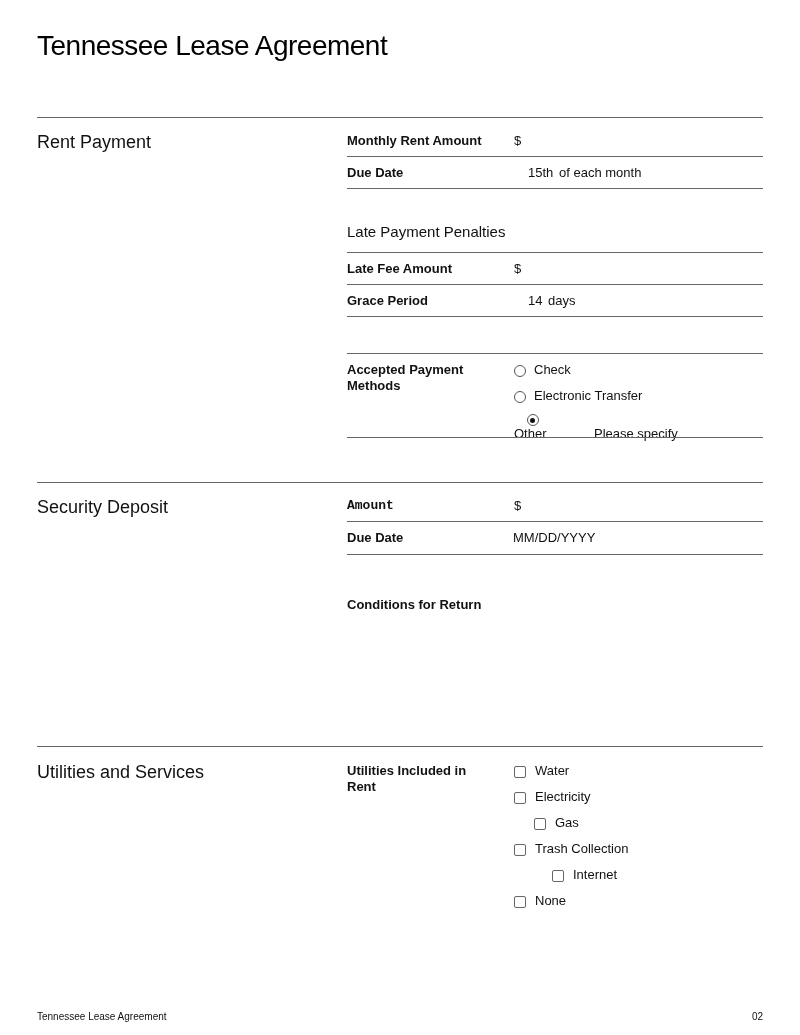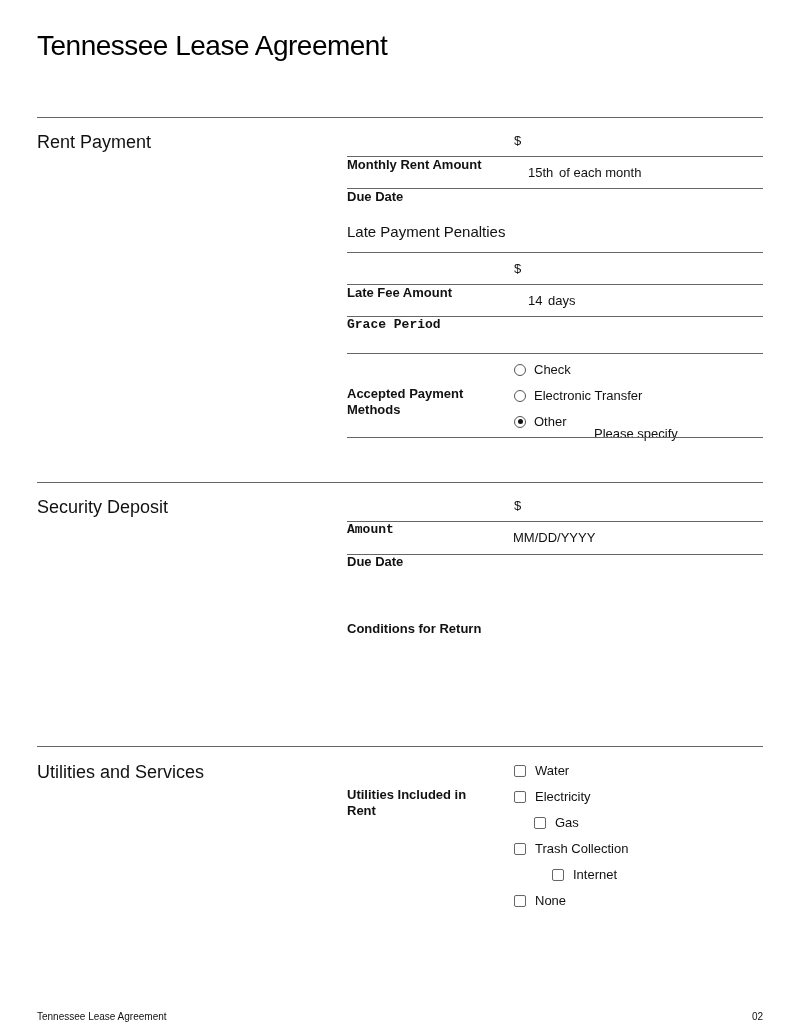--- a/index.html
+++ b/index.html
@@ -3,24 +3,24 @@
 <meta charset="utf-8">
 <style>
   * { box-sizing: border-box; margin: 0; padding: 0; }
   html, body { width: 800px; height: 1035px; background: #ffffff; }
   body { position: relative; font-family: "Liberation Sans", sans-serif; color: #111; overflow: hidden; }
   .abs { position: absolute; }
   .title { left: 37px; top: 30px; font-size: 28px; font-weight: 500; letter-spacing: -0.5px; color: #000; }
   .hr-full { left: 37px; width: 726px; height: 1px; background: #666; }
   .hr-right { left: 347px; width: 416px; height: 1px; background: #666; }
   .section-title { left: 37px; font-size: 18px; color: #111; }
-  .field-label { left: 347px; font-size: 13px; font-weight: bold; color: #111; line-height: 16px; margin-top: 24px; }
+  .field-label { left: 347px; font-size: 13px; font-weight: bold; color: #111; line-height: 16px; }
   .field-value { font-size: 13px; color: #111; }
   .subhead { left: 347px; font-size: 15px; color: #111; }
-  .opt { display: flex; align-items: center; font-size: 13px; color: #111; }
+  .opt { display: flex; align-items: flex-end; font-size: 13px; color: #111; }
   .radio { width: 12px; height: 12px; border: 1px solid #555; border-radius: 50%; margin-right: 8px; position: relative; }
   .radio.checked::after { content: ""; position: absolute; left: 2.5px; top: 2.5px; width: 5px; height: 5px; border-radius: 50%; background: #111; }
   .checkbox { width: 12px; height: 12px; border: 1px solid #666; border-radius: 2px; margin-right: 9px; }
   .para { left: 347px; width: 400px; font-size: 13px; line-height: 20px; color: #111; }
   .cite { font-style: italic; }
   .footer { font-size: 10px; color: #111; }
 </style>
 </head>
 <body>
 
@@ -38,37 +38,37 @@
 <div class="abs field-value" style="left:559px; top:165px;">of each month</div>
 <div class="abs hr-right" style="top:188px;"></div>
 
 <div class="abs subhead" style="top:223px;">Late Payment Penalties</div>
 <div class="abs hr-right" style="top:252px;"></div>
 
 <div class="abs field-label" style="top:261px;">Late Fee Amount</div>
 <div class="abs field-value" style="left:514px; top:261px;">$</div>
 <div class="abs hr-right" style="top:284px;"></div>
 
-<div class="abs field-label" style="top:293px;font-family:Liberation Mono, monospace;">Grace Period</div>
+<div class="abs field-label" style="top:293px;">Grace Period</div>
 <div class="abs field-value" style="left:528px; top:293px;">14</div>
 <div class="abs field-value" style="left:548px; top:293px;">days</div>
 <div class="abs hr-right" style="top:316px;"></div>
 
 <div class="abs hr-right" style="top:353px;"></div>
 <div class="abs field-label" style="top:362px; width:130px;">Accepted Payment Methods</div>
 
 <div class="abs opt" style="left:514px; top:362px;">
   <span class="radio"></span>
   <span>Check</span>
 </div>
 <div class="abs opt" style="left:514px; top:388px;">
   <span class="radio"></span>
   <span>Electronic Transfer</span>
 </div>
-<div class="abs opt" style="left:514px; top:414px;">
+<div class="abs opt" style="left:514px; top:414px;flex-direction:column;">
   <span class="radio checked"></span>
   <span>Other</span>
 </div>
 <div class="abs field-value" style="left:594px; top:426px;">Please specify</div>
 <div class="abs hr-right" style="top:437px;"></div>
 
 <div class="abs hr-full" style="top:482px;"></div>
 <div class="abs section-title" style="top:497px;">Security Deposit</div>
 
 <div class="abs field-label" style="top:498px;font-family:Liberation Mono, monospace;">Amount</div>

